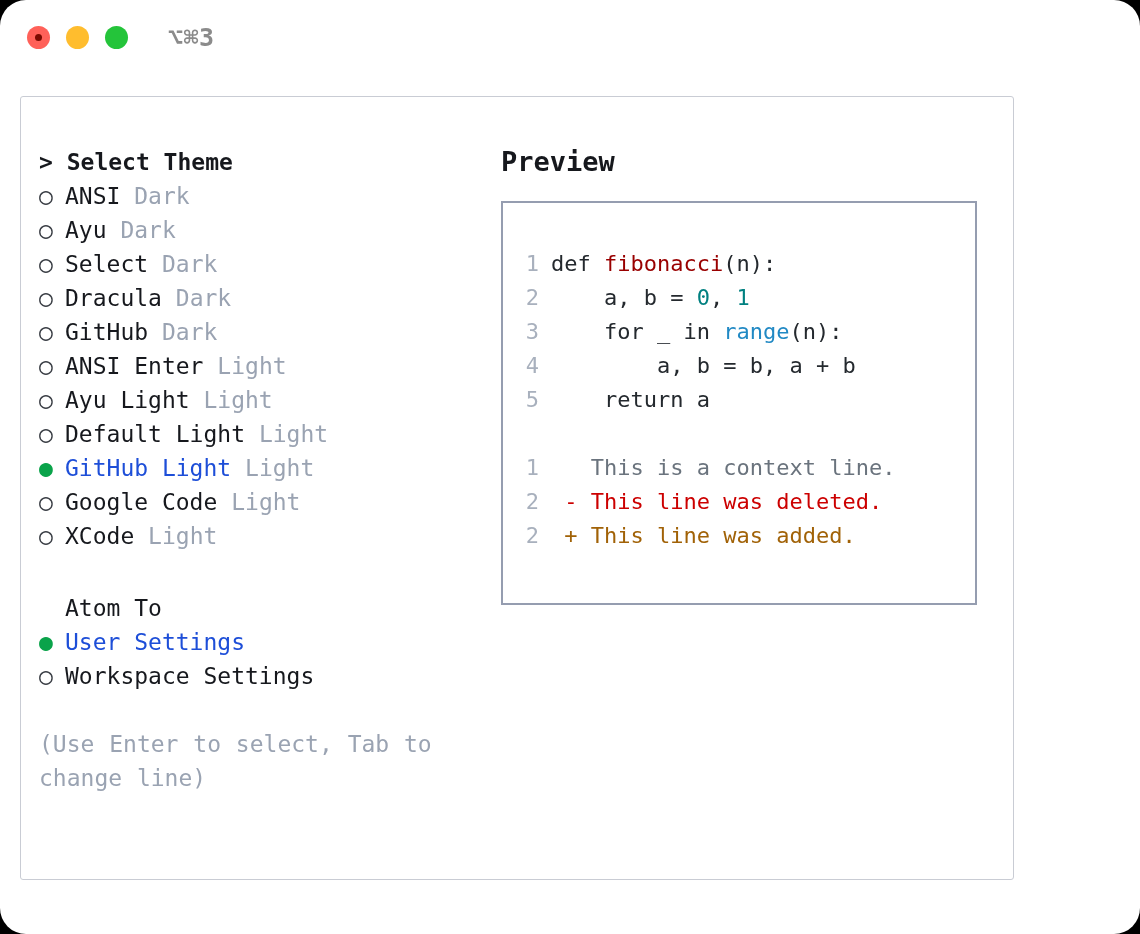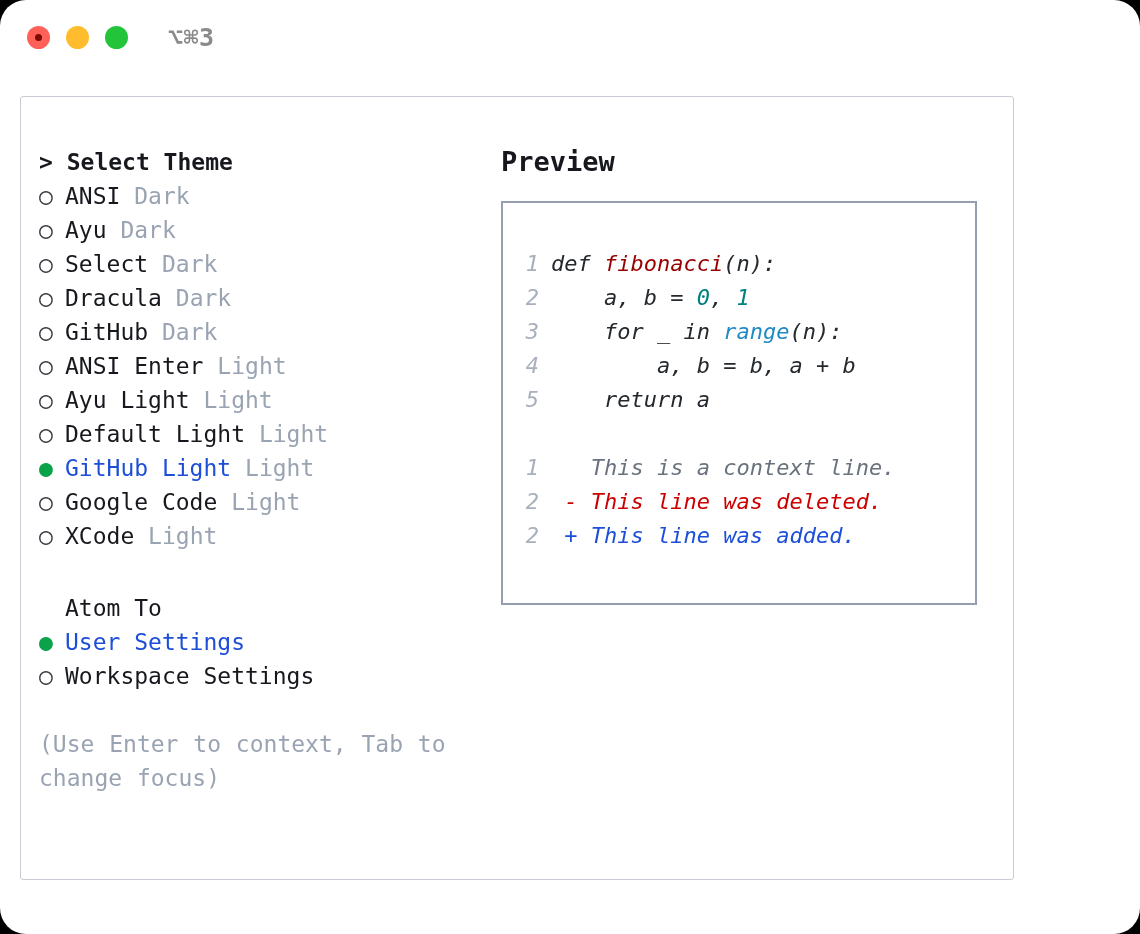--- a/index.html
+++ b/index.html
@@ -155,21 +155,20 @@
     white-space: pre;
   }
   .preview-box {
     margin-top: 22px;
     width: 476px;
     height: 404px;
     border: 2px solid #959db0;
     box-sizing: border-box;
     background: #ffffff;
     padding: 44px 17px 0 12px;
-    font-style: italic;
   }
   .code-line {
     font-size: 22px;
     line-height: 34px;
     white-space: pre;
     color: #24292e;
   }
   .ln {
     display: inline-block;
     width: 24px;
@@ -179,21 +178,21 @@
   }
   .kw  { color: #24292e; }
   .fn  { color: #990000; font-weight: normal; }
   .num { color: #008080; }
   .bi  { color: #2189c4; }
   .pl  { color: #24292e; }
 
   .diff-gap { height: 34px; }
   .d-ctx { color: #6a737d; }
   .d-del { color: #cc0000; }
-  .d-add { color: #1d4ed8; }
+  .d-add { color: #a16207; }
 </style>
 </head>
 <body>
 
 <div class="window">
 
   <div class="titlebar">
     <div class="lights">
       <div class="light red"></div>
       <div class="light yellow"></div>
@@ -226,21 +225,21 @@
 
       <div class="apply-head">Atom To</div>
 
       <div id="apply-list">
           <div class="opt selected"><span class="marker">●</span><span class="opt-label">User Settings</span></div>
           <div class="opt"><span class="marker">○</span><span class="opt-label">Workspace Settings</span></div>
         </div>
 
       <div class="spacer-sm"></div>
 
-      <div class="hint">(Use Enter to context, Tab to change focus)</div>
+      <div class="hint">(Use Enter to select, Tab to change line)</div>
 
     </div>
 
     <div class="col-right">
       <div class="preview-title">Preview</div>
       <div class="preview-box">
         <div id="code-block">
             <div class="code-line"><span class="ln">1</span><span class="kw">def </span><span class="fn">fibonacci</span><span class="pl">(n):</span></div>
             <div class="code-line"><span class="ln">2</span><span class="pl">    a, b = </span><span class="num">0</span><span class="pl">, </span><span class="num">1</span></div>
             <div class="code-line"><span class="ln">3</span><span class="kw">    for _ in </span><span class="bi">range</span><span class="pl">(n):</span></div>

